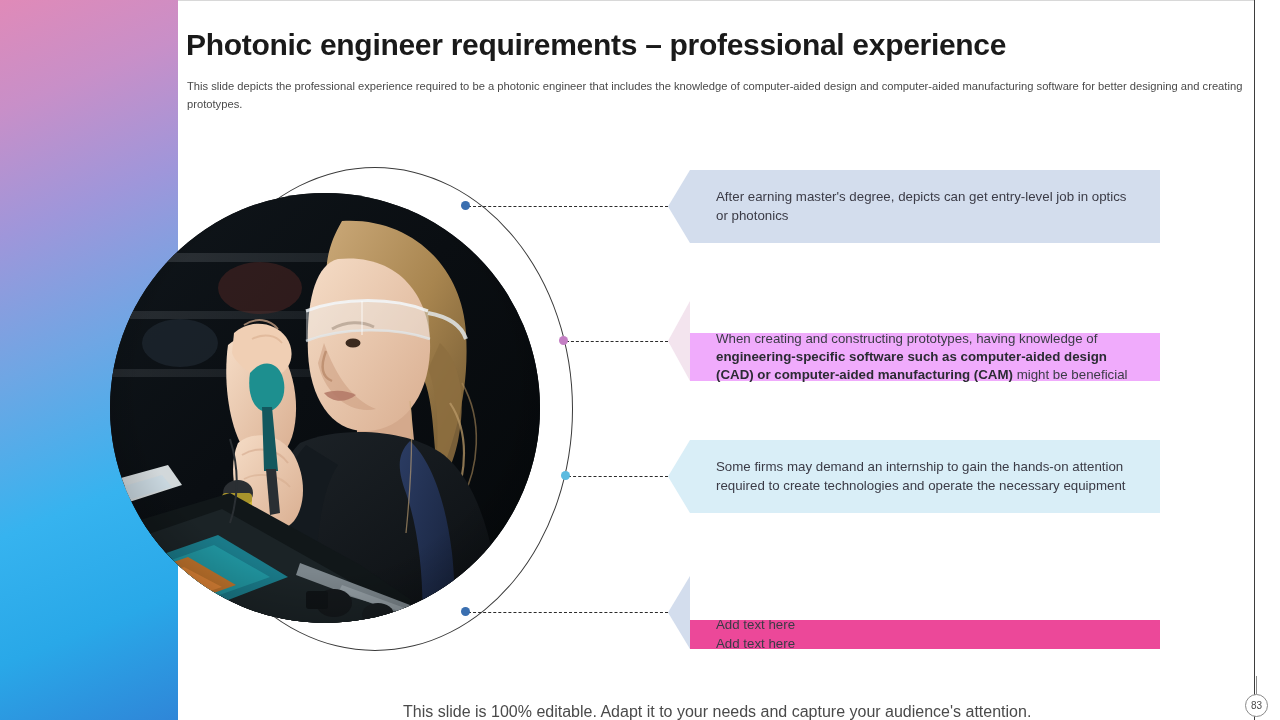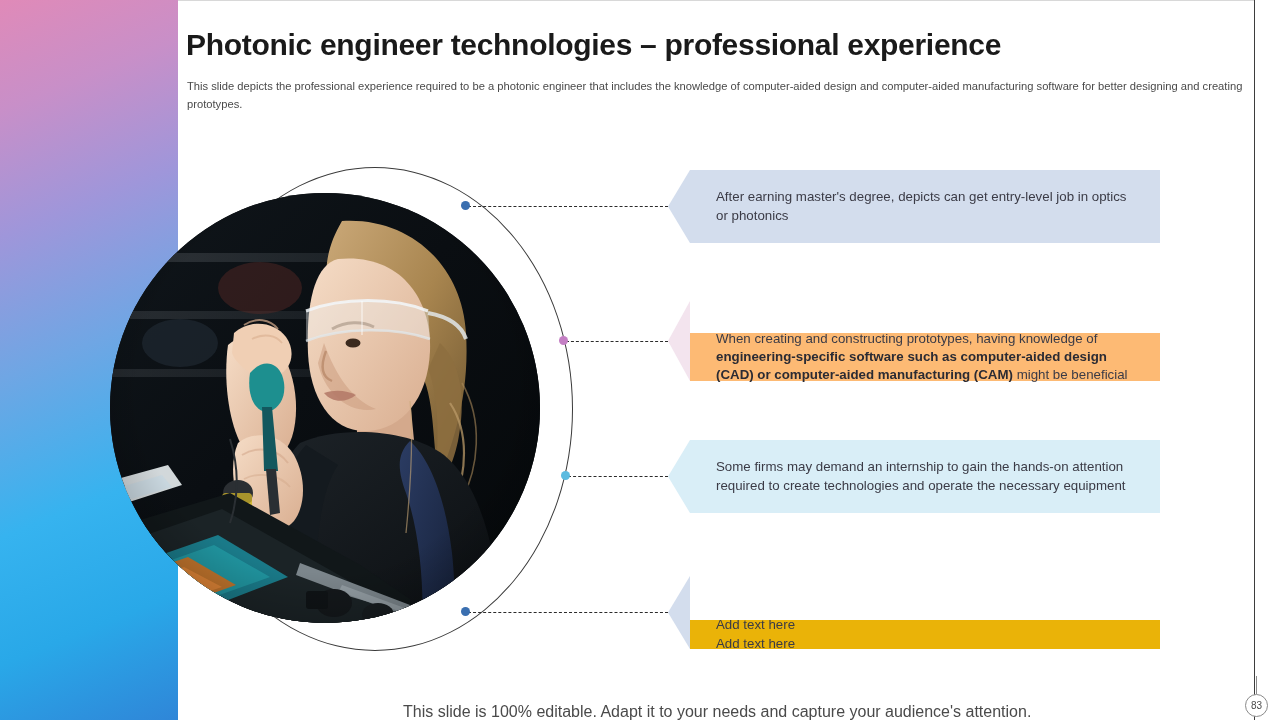--- a/index.html
+++ b/index.html
@@ -201,21 +201,21 @@
 <body>
 
 <div id="slide">
 
   <div class="gradient-band"></div>
   <div class="band-edge"></div>
 
   <div class="frame-top"></div>
   <div class="frame-right"></div>
 
-  <div class="page-title">Photonic engineer technologies – professional experience</div>
+  <div class="page-title">Photonic engineer requirements – professional experience</div>
   <div class="page-subtitle">This slide depicts the professional experience required to be a photonic engineer that includes the knowledge of computer-aided design and computer-aided manufacturing software for better designing and creating prototypes.</div>
 
   <div class="ring-outline"></div>
 
   <div class="photo-circle">
     <svg viewBox="0 0 430 430" xmlns="http://www.w3.org/2000/svg" aria-hidden="true">
       <defs>
         <linearGradient id="bgDark" x1="0" y1="0" x2="1" y2="1">
           <stop offset="0%" stop-color="#10161b"></stop>
           <stop offset="45%" stop-color="#0a0e12"></stop>
@@ -369,41 +369,41 @@
     </svg>
     <div class="body" style="background:#d3dded;">
       <div class="text">After earning master's degree, depicts can get entry-level job in optics or photonics</div>
     </div>
   </div>
 
   <div class="callout" style="top:301px; height:80px;">
     <svg class="notch" viewBox="0 0 22 80" preserveAspectRatio="none">
       <polygon points="22,0 22,80 0,40" fill="#f3e4ee"></polygon>
     </svg>
-    <div class="body" style="background:#fdba74;margin-top:32px;">
+    <div class="body" style="background:#f0abfc;margin-top:32px;">
       <div class="text">
         <span>When creating and constructing prototypes, having knowledge of </span><b>engineering-specific software such as computer-aided design (CAD) or computer-aided manufacturing (CAM)</b><span> might be beneficial</span>
       </div>
     </div>
   </div>
 
   <div class="callout" style="top:440px; height:73px;">
     <svg class="notch" viewBox="0 0 22 73" preserveAspectRatio="none">
       <polygon points="22,0 22,73 0,36.5" fill="#d9eef7"></polygon>
     </svg>
     <div class="body" style="background:#d9eef7;">
       <div class="text">Some firms may demand an internship to gain the hands-on attention required to create technologies and operate the necessary equipment</div>
     </div>
   </div>
 
   <div class="callout" style="top:576px; height:73px;">
     <svg class="notch" viewBox="0 0 22 73" preserveAspectRatio="none">
       <polygon points="22,0 22,73 0,36.5" fill="#d3dded"></polygon>
     </svg>
-    <div class="body" style="background:#eab308;margin-top:44px;">
+    <div class="body" style="background:#ec4899;margin-top:44px;">
       <div class="text">
         <div>Add text here</div>
         <div>Add text here</div>
       </div>
     </div>
   </div>
 
   <div class="footer-note">This slide is 100% editable. Adapt it to your needs and capture your audience's attention.</div>
   <div class="badge-stem"></div>
   <div class="page-badge">83</div>

